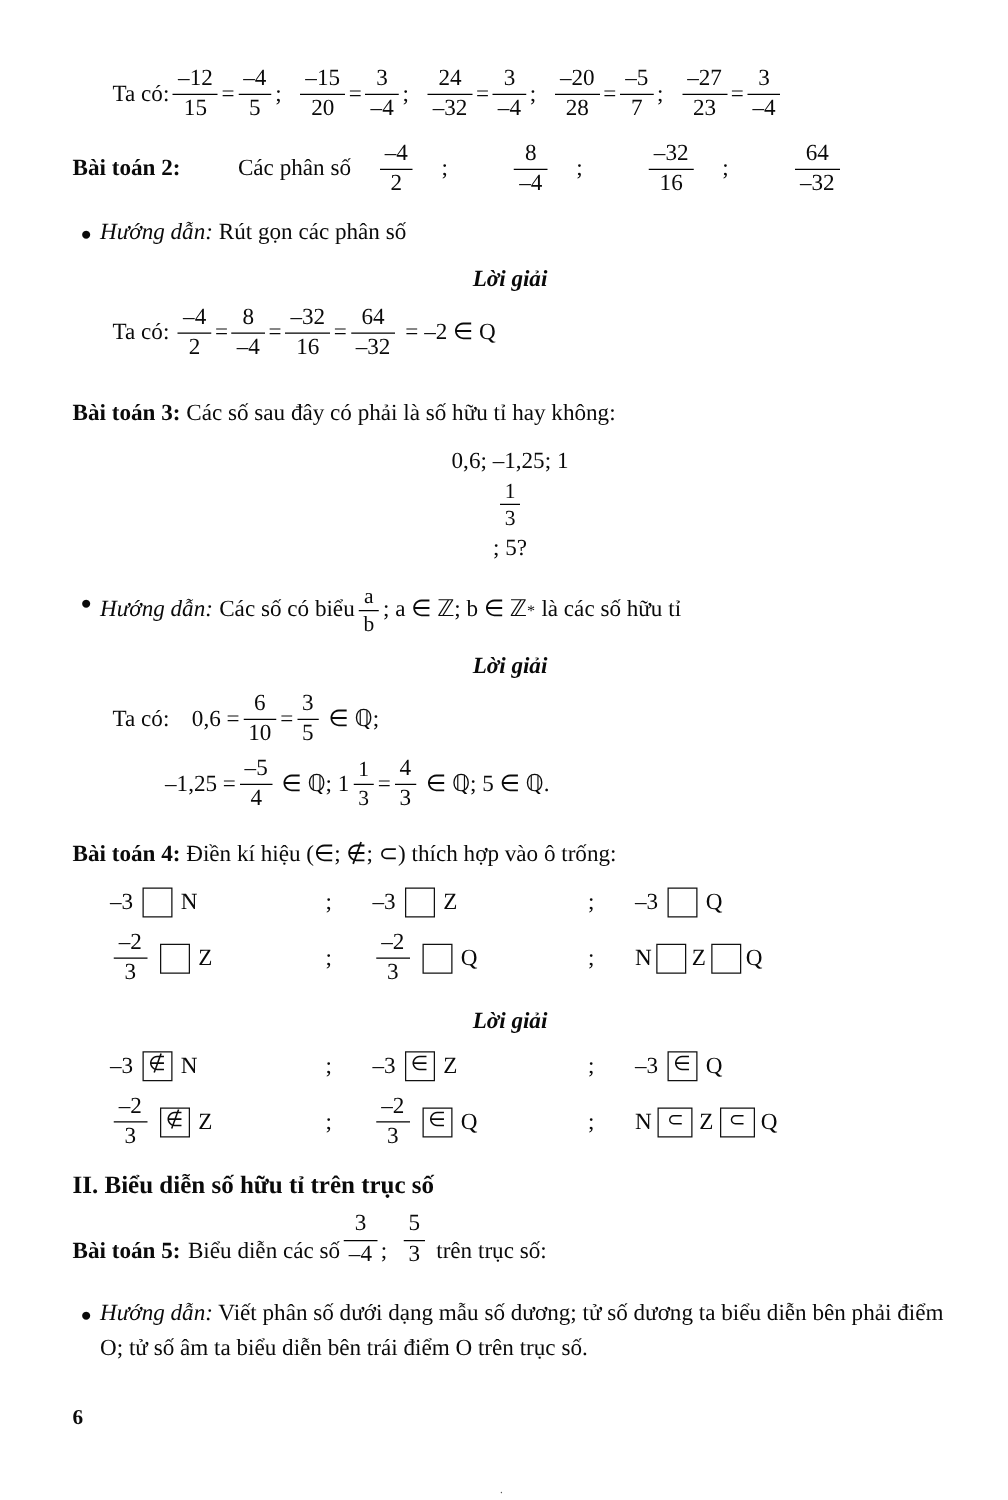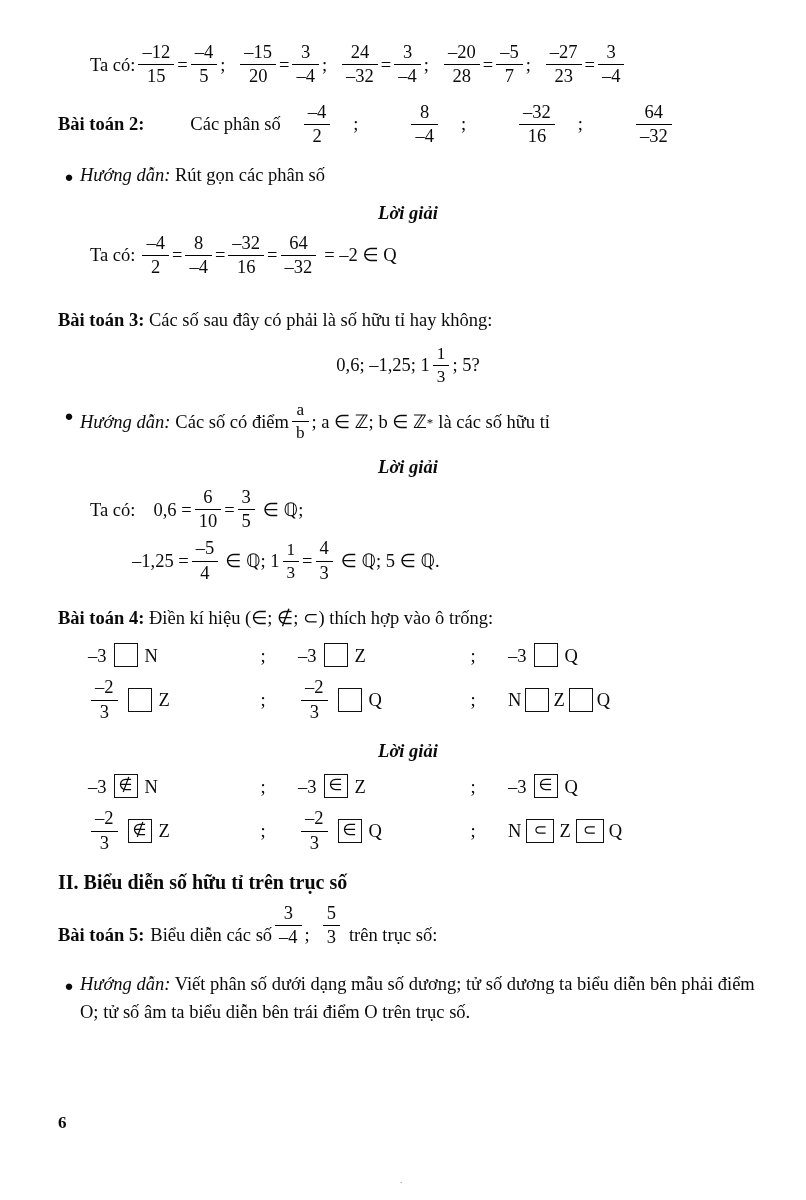--- a/index.html
+++ b/index.html
@@ -10,21 +10,21 @@
     width: 806px;
     height: 1200px;
     background: #ffffff;
     font-family: "Liberation Serif", serif;
     color: #0a0a0a;
     position: relative;
     overflow: hidden;
   }
   .page {
     position: absolute;
-    left: 0; top: 5px;
+    left: 0; top: 16px;
     width: 806px;
     height: 948px;
     padding: 0;
   }
   .content {
     position: absolute;
     left: 58px;
     top: 38px;
     width: 700px;
   }
@@ -283,39 +283,39 @@
 
 
     <div class="spacer-md"></div>
 
     <div class="line">
       <span class="b">Bài toán 3:</span>
       <span>Các số sau đây có phải là số hữu tỉ hay không:</span>
     </div>
 
     <div class="line center" style="margin-top:10px;">
-      <span class="eqrow" style="display:inline-flex; align-items:center;">
+      <span class="eqrow" style="display:inline-flex; align-items:center;flex-direction:column;">
         <span>0,6; –1,25; 1</span>
         <span class="frac small">
           <span class="num">1</span>
           <span class="den">3</span>
         </span>
         <span>; 5?</span>
       </span>
     </div>
 
     <div class="spacer-sm"></div>
 
     <div class="bullet-row">
       <div class="bullet-dot">●</div>
       <div class="bullet-body">
         <span class="eqrow" style="display:inline-flex; align-items:center;">
           <span class="i">Hướng dẫn:</span>
           <span style="width:5px"></span>
-          <span>Các số có điểm</span>
+          <span>Các số có biểu</span>
           <span class="frac small">
             <span class="num">a</span>
             <span class="den">b</span>
           </span>
           <span>; a ∈ ℤ; b ∈ ℤ</span>
           <span class="sup">*</span>
           <span style="width:5px"></span>
           <span>là các số hữu tỉ</span>
         </span>
       </div>

